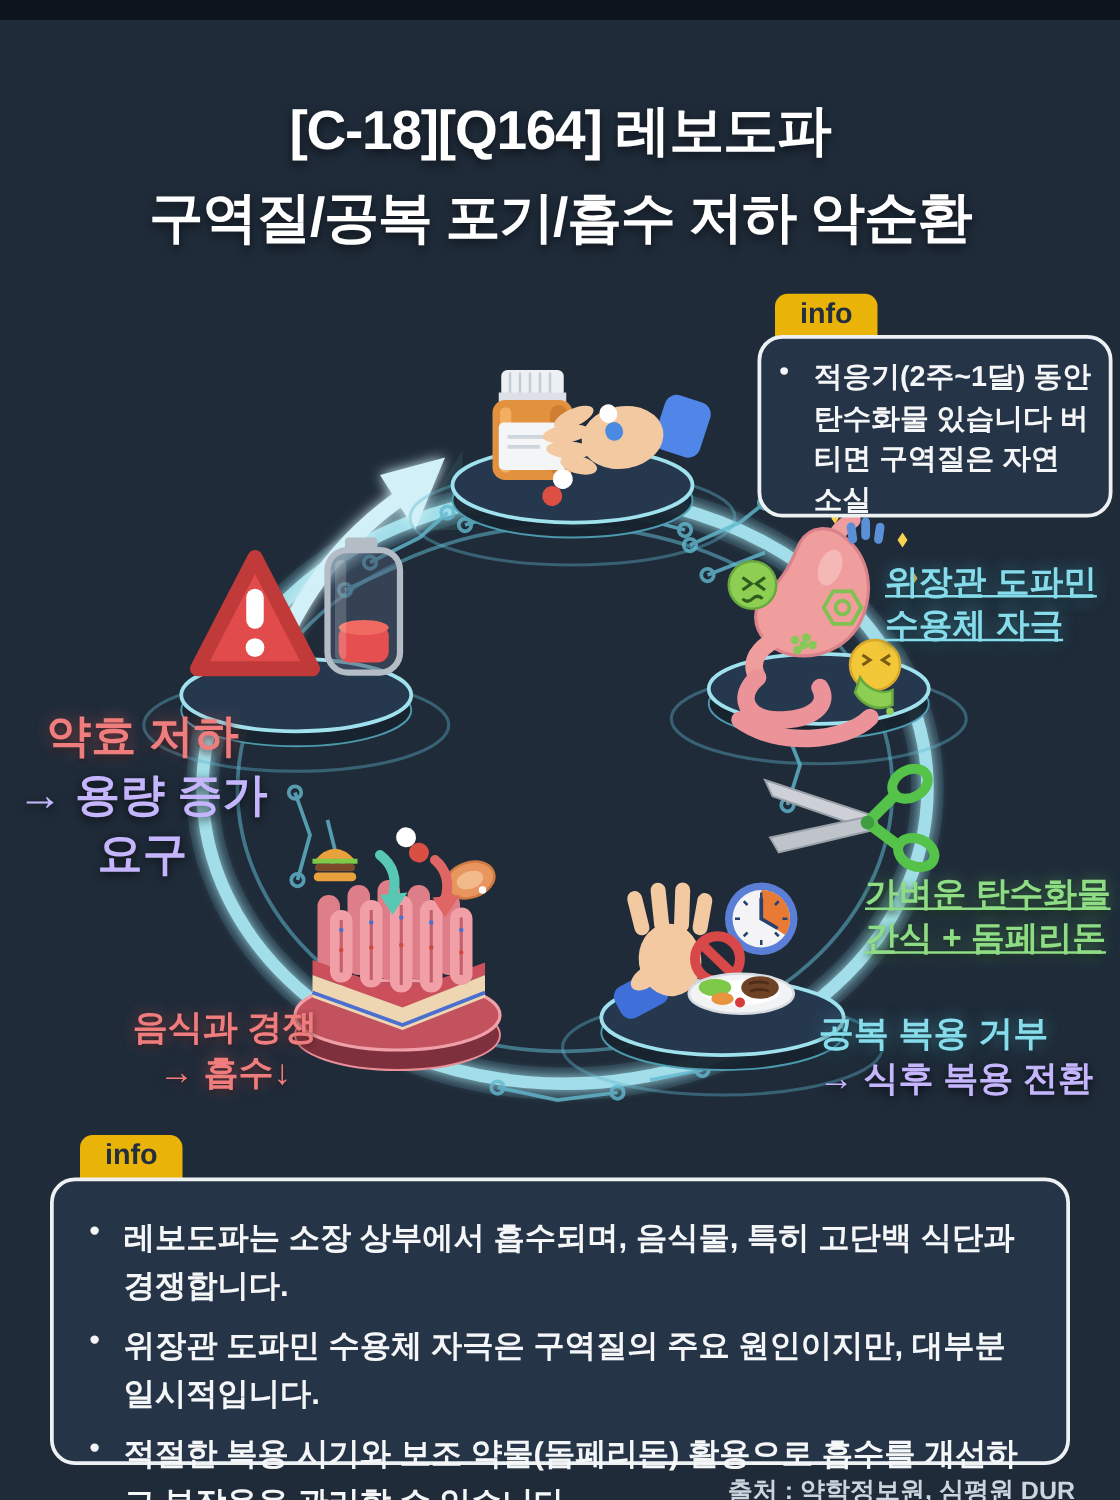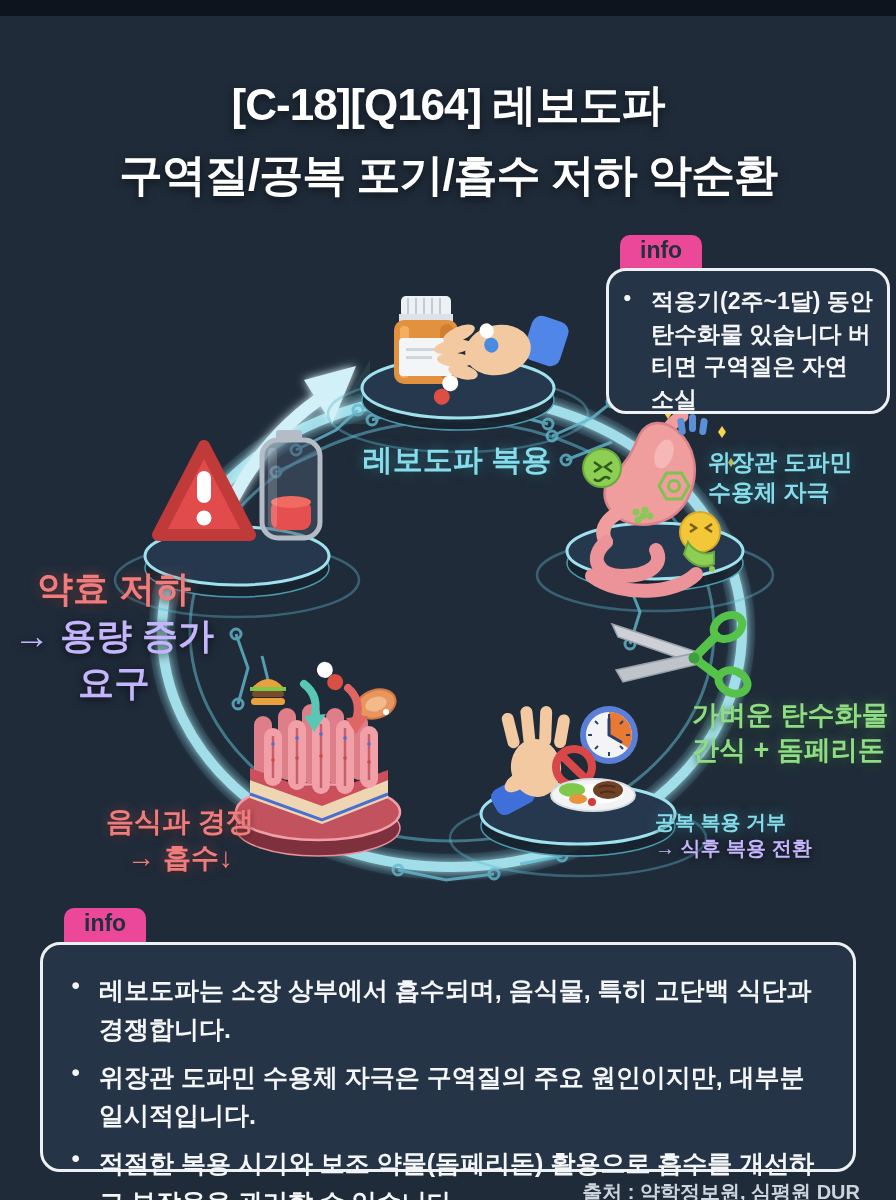--- a/index.html
+++ b/index.html
@@ -7,21 +7,21 @@
         font-family:"Liberation Sans",sans-serif;margin:16px auto;}
   .abs{position:absolute;}
   .ctr{left:0;width:896px;text-align:center;}
   .title{color:#ffffff;font-weight:800;font-size:44px;letter-spacing:-1px;
          text-shadow:0 3px 8px rgba(0,0,0,.55);line-height:1.15;}
   .lbl{font-weight:800;line-height:1.3;text-shadow:0 2px 8px rgba(0,0,0,.7);}
   .cyan{color:#86dcea;text-shadow:0 0 12px rgba(90,205,230,.5),0 2px 6px rgba(0,0,0,.6);}
   .white{color:#c4b5fd;}
   .redc{color:#f07d7d;text-shadow:0 0 12px rgba(240,110,110,.45),0 2px 6px rgba(0,0,0,.6);}
   .greenc{color:#8edd84;text-shadow:0 0 12px rgba(120,220,120,.45),0 2px 6px rgba(0,0,0,.6);}
-  .info-tab{background:#ec4899;color:#232f3f;font-weight:800;font-size:23px;
+  .info-tab{background:#eab308;color:#232f3f;font-weight:800;font-size:23px;
             border-radius:10px 10px 0 0;padding:2px 20px 6px;display:inline-block;}
   .info-box{border:3px solid #edf1f4;border-radius:20px;background:#263447;box-sizing:border-box;}
   .bullets{list-style:none;margin:0;padding:0;color:#f4f6f8;font-weight:700;}
   .bullets li{position:relative;padding-left:28px;}
   .bullets li::before{content:"●";position:absolute;left:0;top:2px;font-size:.62em;}
   .src{color:#ccd5de;font-weight:600;font-size:20px;}
   svg{display:block;}
 </style>
 </head>
 <body>
@@ -306,43 +306,42 @@
   <div class="abs ctr title" style="top:64px;">[C-18][Q164] 레보도파</div>
   <div class="abs ctr title" style="top:134px;">구역질/공복 포기/흡수 저하 악순환</div>
 
   <div class="abs info-tab" style="left:620px;top:219px;">info</div>
   <div class="abs info-box" style="left:606px;top:252px;width:284px;height:146px;padding:14px 14px;">
     <ul class="bullets" style="font-size:23px;line-height:1.42;">
       <li>적응기(2주~1달) 동안 탄수화물 있습니다 버티면 구역질은 자연 소실</li>
     </ul>
   </div>
 
-  <div class="abs lbl cyan" style="left:322px;top:424px;width:270px;text-align:center;font-size:30px;">레보도파 복용</div>
-
-  <div class="abs lbl cyan" style="left:708px;top:432px;font-size:23px;">
+
+  <div class="abs lbl cyan" style="left:708px;top:432px;font-size:27px;text-decoration:underline;">
     <div>위장관 도파민</div>
     <div>수용체 자극</div>
   </div>
 
   <div class="abs lbl" style="left:14px;top:550px;width:200px;text-align:center;font-size:36px;">
     <div class="redc">약효 저하</div>
     <div class="white">→ 용량 증가 요구</div>
   </div>
 
   <div class="abs lbl redc" style="left:75px;top:788px;width:210px;text-align:center;font-size:28px;">
     <div>음식과 경쟁</div>
     <div>→ 흡수↓</div>
   </div>
 
-  <div class="abs lbl greenc" style="left:692px;top:682px;font-size:27px;">
+  <div class="abs lbl greenc" style="left:692px;top:682px;font-size:27px;text-decoration:underline;">
     <div>가벼운 탄수화물</div>
     <div>간식 + 돔페리돈</div>
   </div>
 
-  <div class="abs lbl" style="left:655px;top:793px;font-size:20px;">
+  <div class="abs lbl" style="left:655px;top:793px;font-size:28px;">
     <div class="cyan">공복 복용 거부</div>
     <div class="white">→ 식후 복용 전환</div>
   </div>
 
   <div class="abs info-tab" style="left:64px;top:892px;">info</div>
   <div class="abs info-box" style="left:40px;top:926px;width:816px;height:230px;padding:26px 28px;">
     <ul class="bullets" style="font-size:25px;line-height:1.55;">
       <li style="margin-bottom:9px;">레보도파는 소장 상부에서 흡수되며, 음식물, 특히 고단백 식단과 경쟁합니다.</li>
       <li style="margin-bottom:9px;">위장관 도파민 수용체 자극은 구역질의 주요 원인이지만, 대부분 일시적입니다.</li>
       <li>적절한 복용 시기와 보조 약물(돔페리돈) 활용으로 흡수를 개선하고 부작용을 관리할 수 있습니다.</li>

